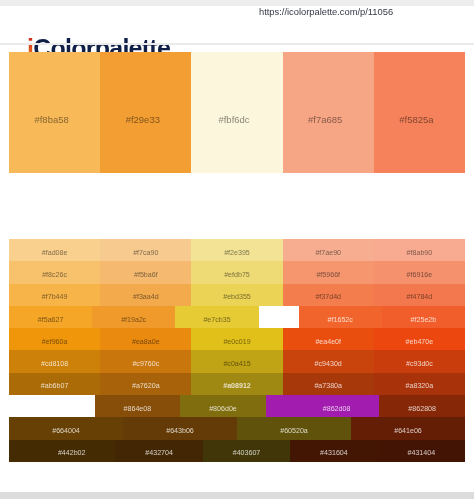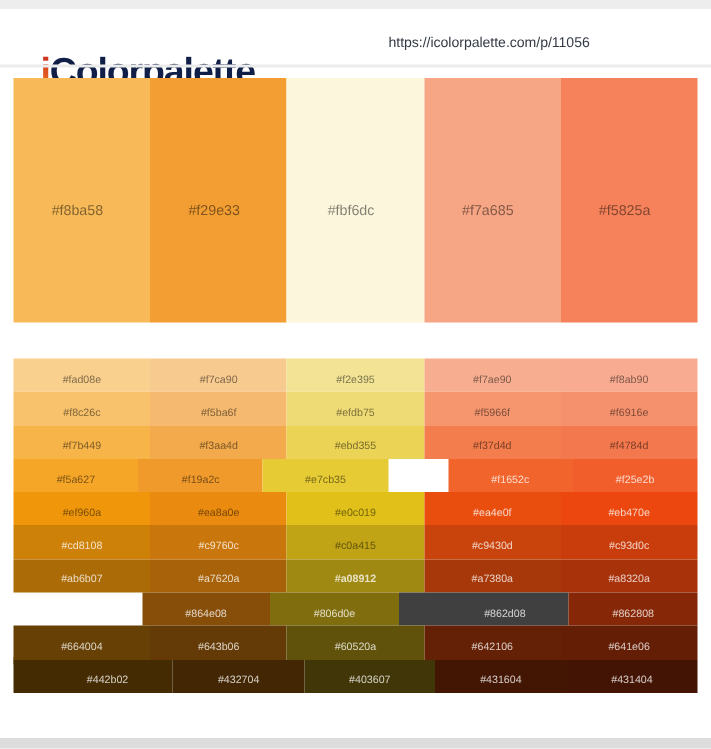--- a/index.html
+++ b/index.html
@@ -8,23 +8,23 @@
        font-family:"Liberation Sans",sans-serif;overflow:hidden;
        -webkit-font-smoothing:antialiased;}
   .topbar{position:absolute;left:0;top:0;width:474px;height:6px;background:#ededee;}
   .header{position:absolute;left:0;top:6px;width:474px;height:37px;background:#ffffff;}
   .hdivider{position:absolute;left:0;top:43px;width:474px;height:2px;background:#ebebeb;}
   .logo{position:absolute;left:27px;top:10px;font-size:25px;font-weight:bold;
         letter-spacing:-0.75px;white-space:nowrap;line-height:normal;margin-top:18px;}
   .logo .i{background:linear-gradient(180deg,#c92222 0%,#e0571f 55%,#ef7b25 100%);
            -webkit-background-clip:text;background-clip:text;
            -webkit-text-fill-color:transparent;color:#de4526;}
-  .url{position:absolute;left:259px;top:16px;font-size:9.4px;letter-spacing:-0.02px;
+  .url{position:absolute;left:259px;top:0;font-size:9.4px;letter-spacing:-0.02px;
        white-space:nowrap;line-height:normal;}
-  .swatches{position:absolute;left:9px;top:52px;width:456px;height:163px;display:flex;}
+  .swatches{position:absolute;left:9px;top:52px;width:456px;height:121px;display:flex;}
   .sw{flex:1;display:flex;align-items:center;justify-content:center;
       font-size:9.5px;padding-top:14px;padding-right:6px;box-sizing:border-box;
       white-space:nowrap;overflow:hidden;}
   .grid{position:absolute;left:9px;top:239px;width:456px;}
   .grow{display:flex;height:22.3px;}
   .gcell{flex:1;display:flex;align-items:center;justify-content:center;
          font-size:7.1px;padding-top:5px;box-sizing:border-box;
          white-space:nowrap;overflow:hidden;}
   .bottombar{position:absolute;left:0;top:492px;width:474px;height:7px;background:#dcdcdc;}
 </style>
@@ -179,39 +179,36 @@
     <div class="grow">
       <div class="gcell" style="background: rgb(137, 86, 5); color: rgba(255, 255, 255, 0.76); margin-top: 43px;">
         <span>#895605</span>
       </div>
       <div class="gcell" style="background: rgb(134, 78, 8); color: rgba(255, 255, 255, 0.76);">
         <span>#864e08</span>
       </div>
       <div class="gcell" style="background: rgb(128, 109, 14); color: rgba(255, 255, 255, 0.76);">
         <span>#806d0e</span>
       </div>
-      <div class="gcell" style="background: #404040; color: rgba(255, 255, 255, 0.76); padding-left: 28px;">
+      <div class="gcell" style="background: #a21caf; color: rgba(255, 255, 255, 0.76); padding-left: 28px;">
         <span>#862d08</span>
       </div>
       <div class="gcell" style="background: rgb(134, 40, 8); color: rgba(255, 255, 255, 0.76);">
         <span>#862808</span>
       </div>
     </div>
     <div class="grow">
       <div class="gcell" style="background: rgb(102, 64, 4); color: rgba(255, 255, 255, 0.76);">
         <span>#664004</span>
       </div>
       <div class="gcell" style="background: rgb(100, 59, 6); color: rgba(255, 255, 255, 0.76);">
         <span>#643b06</span>
       </div>
       <div class="gcell" style="background: rgb(96, 82, 10); color: rgba(255, 255, 255, 0.76);">
         <span>#60520a</span>
-      </div>
-      <div class="gcell" style="background: rgb(100, 33, 6); color: rgba(255, 255, 255, 0.76);">
-        <span>#642106</span>
       </div>
       <div class="gcell" style="background: rgb(100, 30, 6); color: rgba(255, 255, 255, 0.76);">
         <span>#641e06</span>
       </div>
     </div>
     <div class="grow">
       <div class="gcell" style="background: rgb(68, 43, 2); color: rgba(255, 255, 255, 0.76); padding-left: 19px;">
         <span>#442b02</span>
       </div>
       <div class="gcell" style="background: rgb(67, 39, 4); color: rgba(255, 255, 255, 0.76);">

